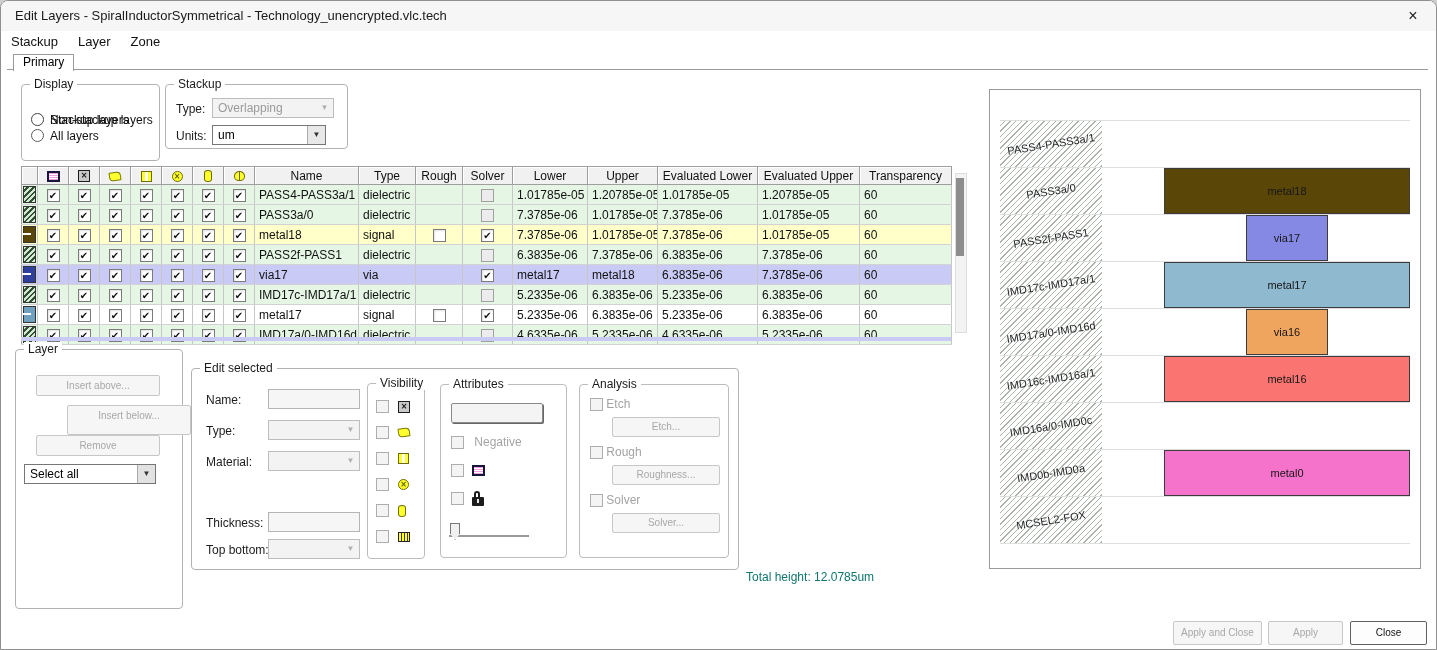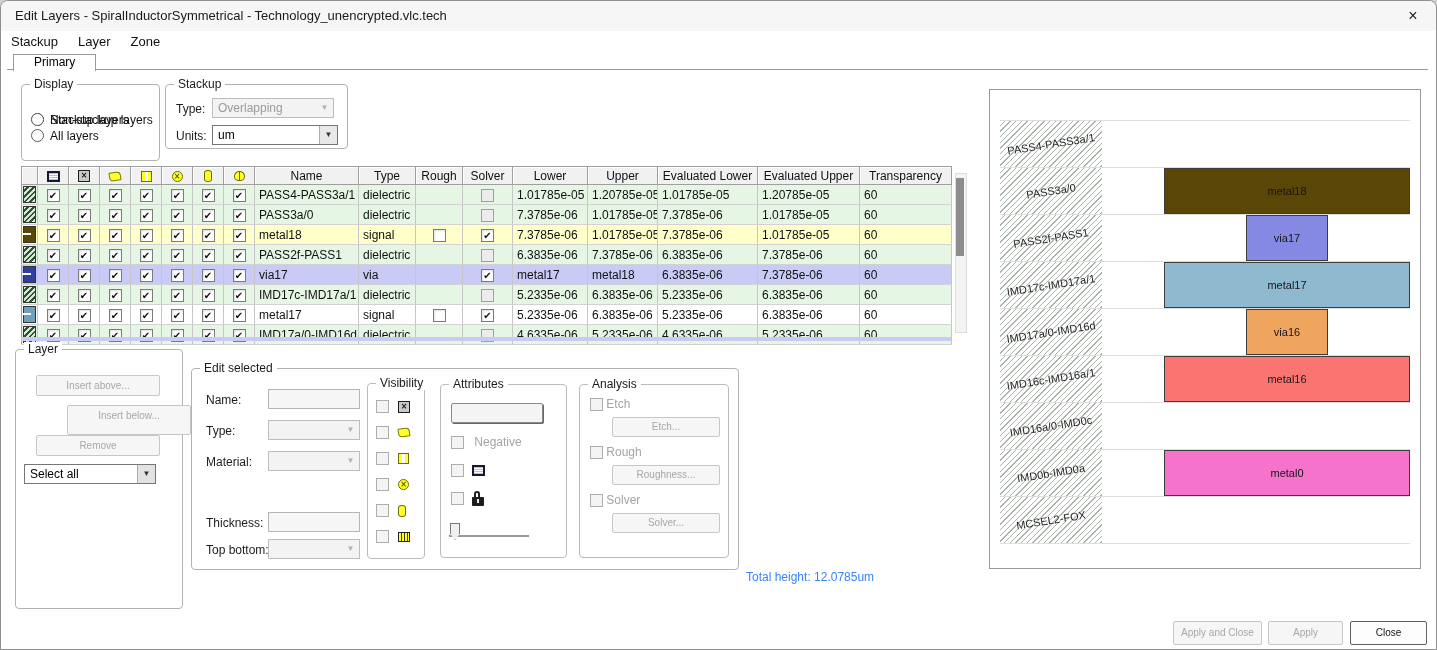--- a/index.html
+++ b/index.html
@@ -7,21 +7,21 @@
           border-radius:8px 8px 0 0;overflow:hidden;}
   
   .titlebar{position:absolute;left:0;top:0;right:0;height:30px;background:#f6f6f6;}
   .titlebar .ttl{position:absolute;left:14px;top:0;line-height:30px;font-size:13px;color:#1a1a1a;white-space:nowrap;}
   .close-btn{position:absolute;right:0;top:0;width:46px;height:30px;display:flex;align-items:center;justify-content:center;
              font-size:16px;color:#222;cursor:default;}
   
   .menubar{position:absolute;left:0;top:30px;right:0;height:22px;background:#fff;}
   .menubar span{display:inline-block;padding:3px 10px 0 10px;font-size:13px;color:#111;}
   
-  .tab{position:absolute;left:12px;top:53px;height:16px;padding:0 20px;background:#fff;border:1px solid #9a9a9a;border-bottom:none;
+  .tab{position:absolute;left:12px;top:53px;height:16px;padding:0 9px;background:#fff;border:1px solid #9a9a9a;border-bottom:none;
        font-size:12px;line-height:15px;z-index:3;}
   .pane-line{position:absolute;left:6px;right:8px;top:68px;height:1px;background:#9a9a9a;z-index:1;}
   
   .grp{position:absolute;border:1px solid #b2b2b2;border-radius:4px;background:transparent;}
   .grp>.gt{position:absolute;top:-8px;left:8px;background:#fff;padding:0 4px;font-size:12px;color:#1a1a1a;white-space:nowrap;}
   
   .radio{width:11px;height:11px;border:1px solid #5c5c5c;border-radius:50%;background:#fff;display:inline-block;
          position:relative;margin-right:6px;vertical-align:-2px;}
   .radio.sel::after{content:"";position:absolute;left:2px;top:2px;right:2px;bottom:2px;background:#111;border-radius:50%;}
   .radiorow{position:absolute;font-size:12px;color:#111;white-space:nowrap;}
@@ -101,21 +101,21 @@
   .spanel{position:absolute;left:988px;top:88px;width:432px;height:480px;background:#fff;border:1px solid #9a9a9a;box-sizing:border-box;}
   .srows{position:absolute;left:10px;top:30px;width:410px;border-top:1px solid #dedede;}
   .srow{position:relative;height:46px;border-bottom:1px solid #dedede;}
   .srow .hcell{position:absolute;left:0;top:0;width:102px;height:100%;
       background:repeating-linear-gradient(135deg,#ffffff 0 3px,#a9b3a9 3px 4px);}
   .srow .hlab{position:absolute;left:0;top:0;width:102px;height:100%;display:flex;align-items:center;justify-content:center;
       font-size:11px;color:#222;transform:rotate(-9deg);text-shadow:0 0 2px #fff,0 0 2px #fff;white-space:nowrap;}
   .sbar{position:absolute;top:0;bottom:0;border:1px solid #3c3c3c;display:flex;align-items:center;justify-content:center;
       font-size:11px;color:#161616;box-sizing:border-box;}
   .sbar.wide{left:164px;width:246px;} .sbar.narrow{left:246px;width:82px;}
-  .totalh{position:absolute;left:745px;top:569px;font-size:12px;color:#3b82f6;}
+  .totalh{position:absolute;left:745px;top:569px;font-size:12px;color:#0f766e;}
 </style>
 </head>
 <body>
 
 <div class="window">
 
   <div class="titlebar">
     <span class="ttl">Edit Layers - SpiralInductorSymmetrical - Technology_unencrypted.vlc.tech</span>
     <span class="close-btn">×</span>
   </div>
@@ -135,21 +135,21 @@
   </div>
 
   <div class="grp" style="left:164px;top:83px;width:181px;height:63px;">
     <span class="gt">Stackup</span>
     <span class="lbl" style="left:10px;top:17px;">Type:</span>
     <div class="combo dis" style="left:46px;top:13px;width:122px;">
       <span>Overlapping</span>
       <span class="arrow">▼</span>
     </div>
     <span class="lbl" style="left:10px;top:44px;">Units:</span>
-    <div class="combo" style="left:46px;top:40px;width:126px;">
+    <div class="combo" style="left:46px;top:40px;width:114px;">
       <span>um</span>
       <span class="arrow">▼</span>
     </div>
   </div>
 
   <div class="tablewrap">
     <table id="layers-table">
         <colgroup>
           <col style="width: 16px;">
           <col style="width: 31px;">

